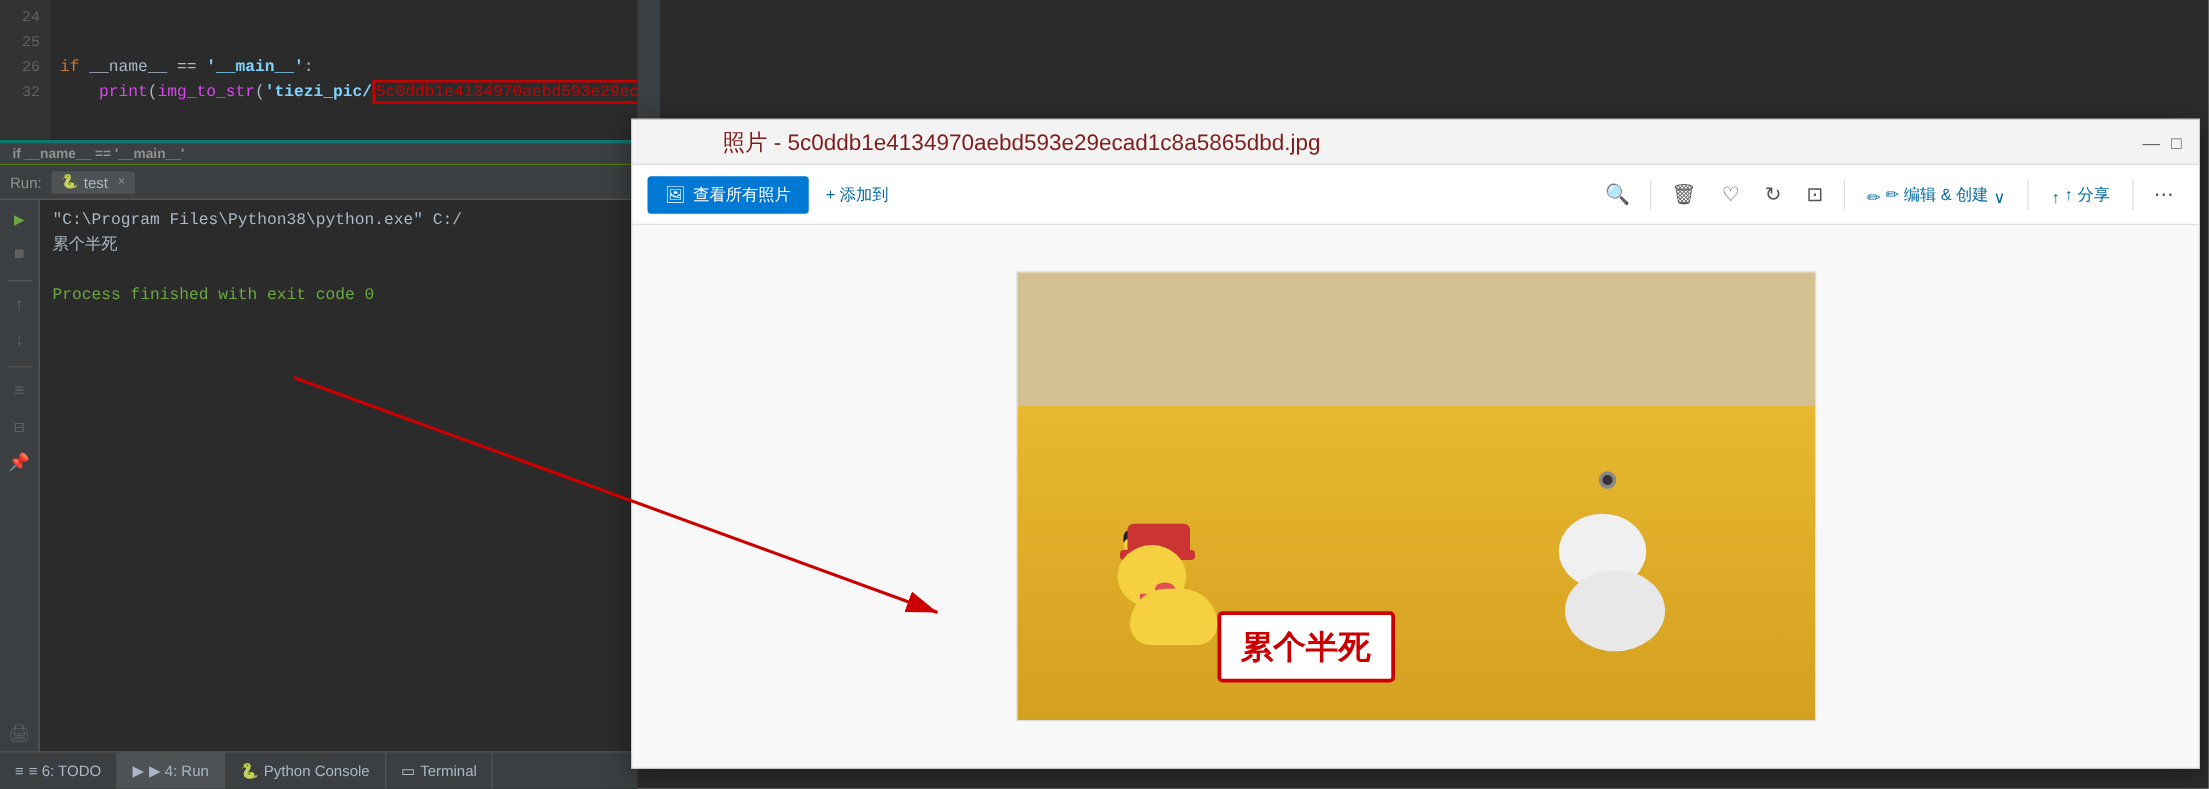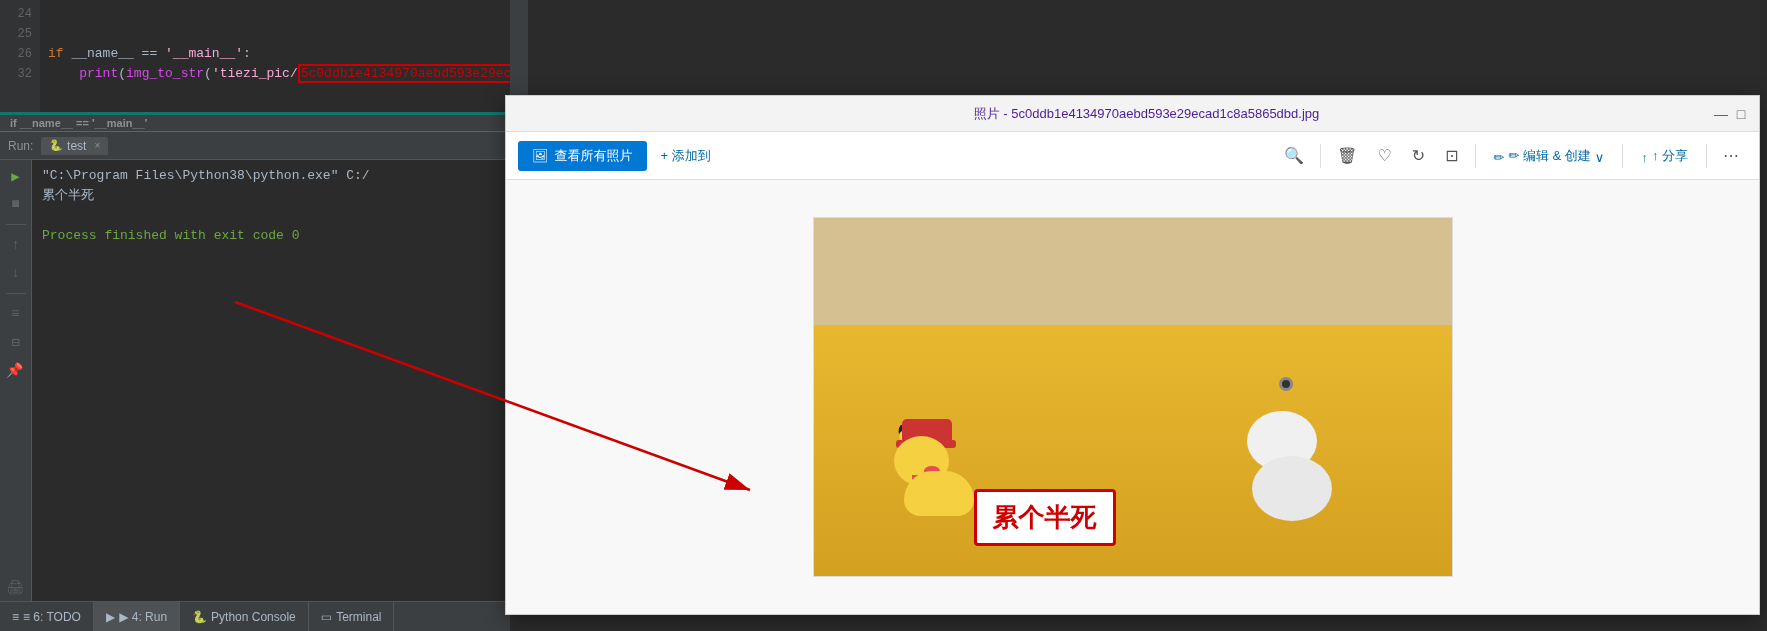--- a/index.html
+++ b/index.html
@@ -48,21 +48,21 @@
       padding: 4px 8px;
       font-size: 13px;
       line-height: 20px;
       color: #a9b7c6;
       white-space: pre;
       background: #2b2b2b;
     }
 
     .code-line-run { color: #a9b7c6; }
     .kw { color: #cc7832; }
-    .str-green { color: #f9a8d4; }
+    .str-green { color: #7dd3fc; font-weight: bold; }
     .fn { color: #d946ef; }
 
     
     .breadcrumb {
       background: #3c3f41;
       color: #909090;
       font-size: 11px;
       padding: 2px 10px;
       border-bottom: 1px solid #4d7c0f;
       font-family: sans-serif;
@@ -243,23 +243,23 @@
       align-items: center;
       padding: 0 12px;
       font-family: 'Segoe UI', sans-serif;
       font-size: 13px;
       color: #333;
       justify-content: space-between;
     }
 
     .photo-title-text {
       flex: 1;
-      text-align: center;
-      color: #4c1d95;
-      font-size: 13px;
+      text-align: left;
+      color: #7f1d1d;
+      font-size: 18px;
     }
 
     .photo-win-controls {
       display: flex;
       gap: 8px;
     }
 
     .win-btn {
       width: 12px;
       height: 12px;

